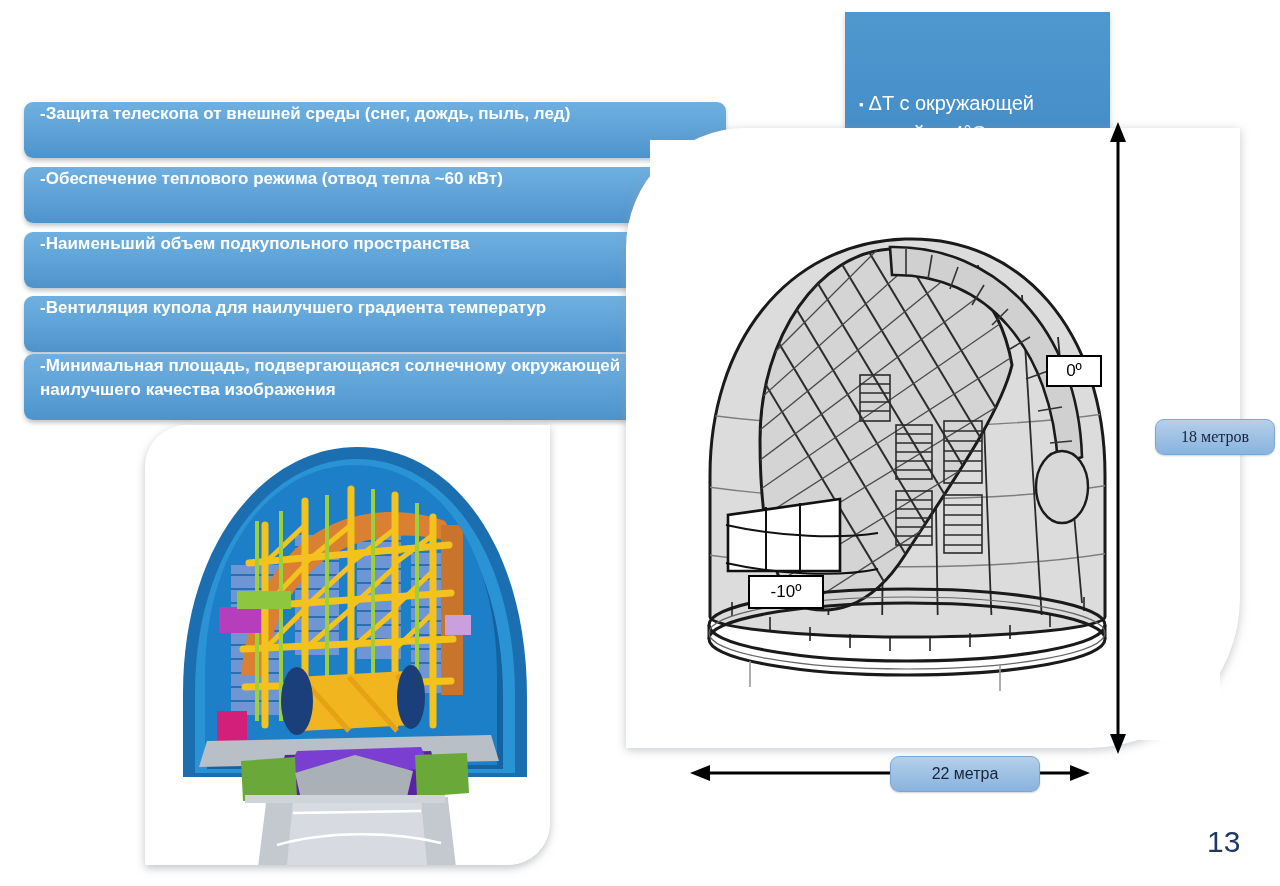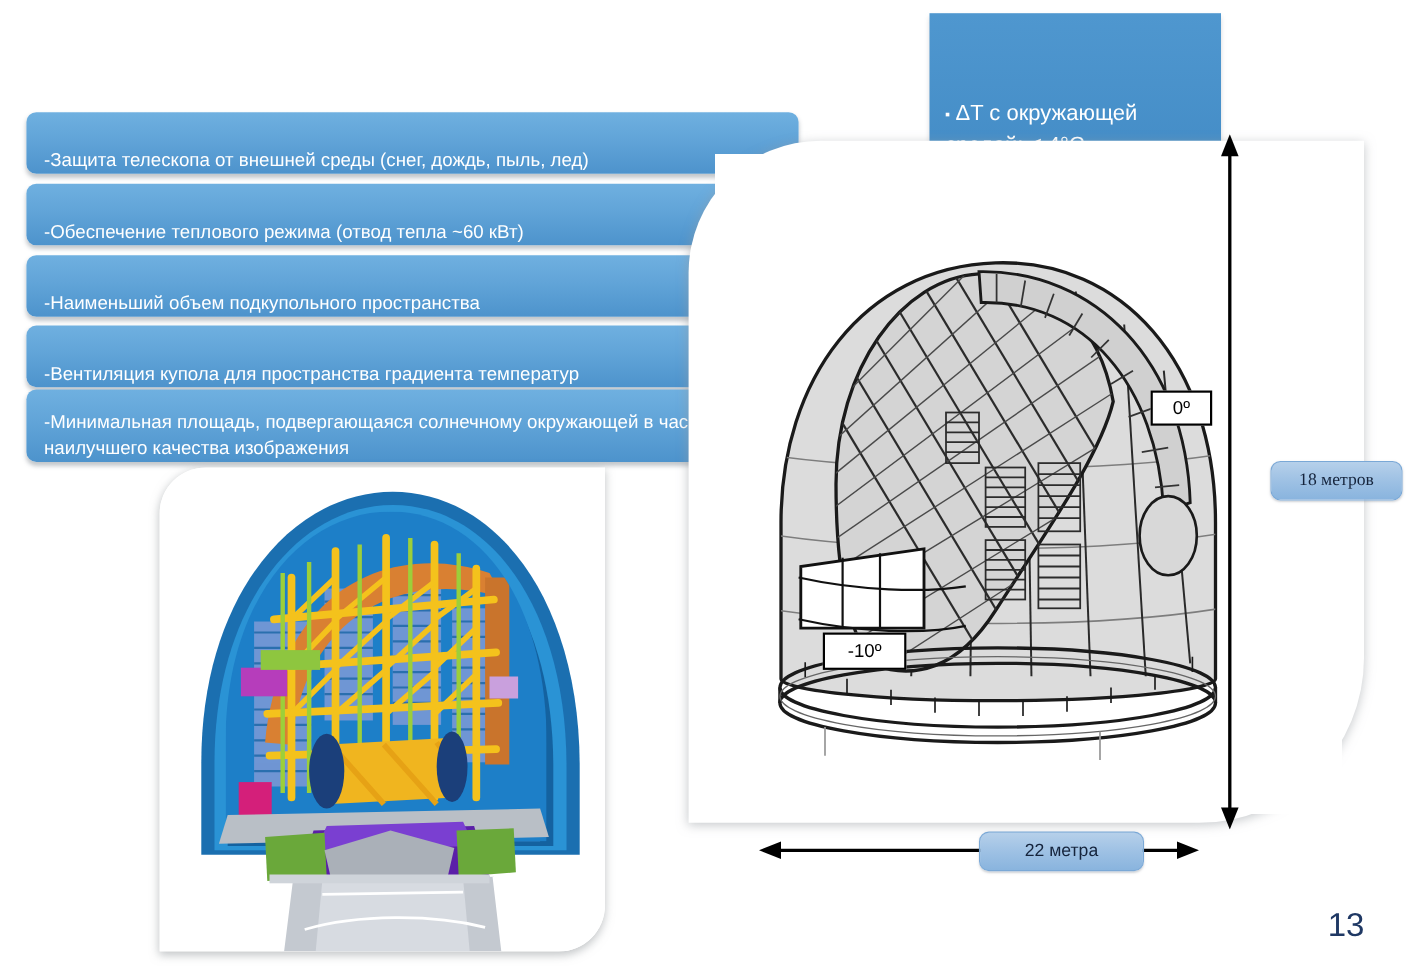--- a/index.html
+++ b/index.html
@@ -36,21 +36,22 @@
     left: 24px;
     border-radius: 9px;
     background: linear-gradient(to bottom, #6fb0e0 0%, #61a4d8 45%, #4d93cc 100%);
     box-shadow: 0 3px 4px rgba(120,130,140,0.45);
     color: #ffffff;
     font-size: 17px;
     line-height: 24px;
     box-sizing: border-box;
     padding: 0 16px;
     display: flex;
-    align-items: flex-end;
+    align-items: flex-start;
+    font-weight: bold;
   }
   .bullet-box span { display: block; }
 
   #bullet-0 { top: 102px; width: 702px; height: 56px; }
   #bullet-1 { top: 167px; width: 702px; height: 56px; }
   #bullet-2 { top: 232px; width: 702px; height: 56px; }
   #bullet-3 { top: 296px; width: 702px; height: 56px; }
   #bullet-4 { top: 354px; width: 702px; height: 66px; }
 
   
@@ -188,21 +189,21 @@
   <div class="bullet-box" id="bullet-0">
     <span>-Защита телескопа от внешней среды (снег, дождь, пыль, лед)</span>
   </div>
   <div class="bullet-box" id="bullet-1">
     <span>-Обеспечение теплового режима (отвод тепла ~60 кВт)</span>
   </div>
   <div class="bullet-box" id="bullet-2">
     <span>-Наименьший объем подкупольного пространства</span>
   </div>
   <div class="bullet-box" id="bullet-3">
-    <span>-Вентиляция купола для пространства градиента температур</span>
+    <span>-Вентиляция купола для наилучшего градиента температур</span>
   </div>
   <div class="bullet-box" id="bullet-4">
     <span>-Минимальная площадь, подвергающаяся солнечному окружающей в часы наилучшего качества изображения</span>
   </div>
 
   <div id="info-box">
     <div class="info-line second">
       <span class="sq-bullet">▪</span><span>ΔT с окружающей
 средой: ≤ 4°C</span>
     </div>

